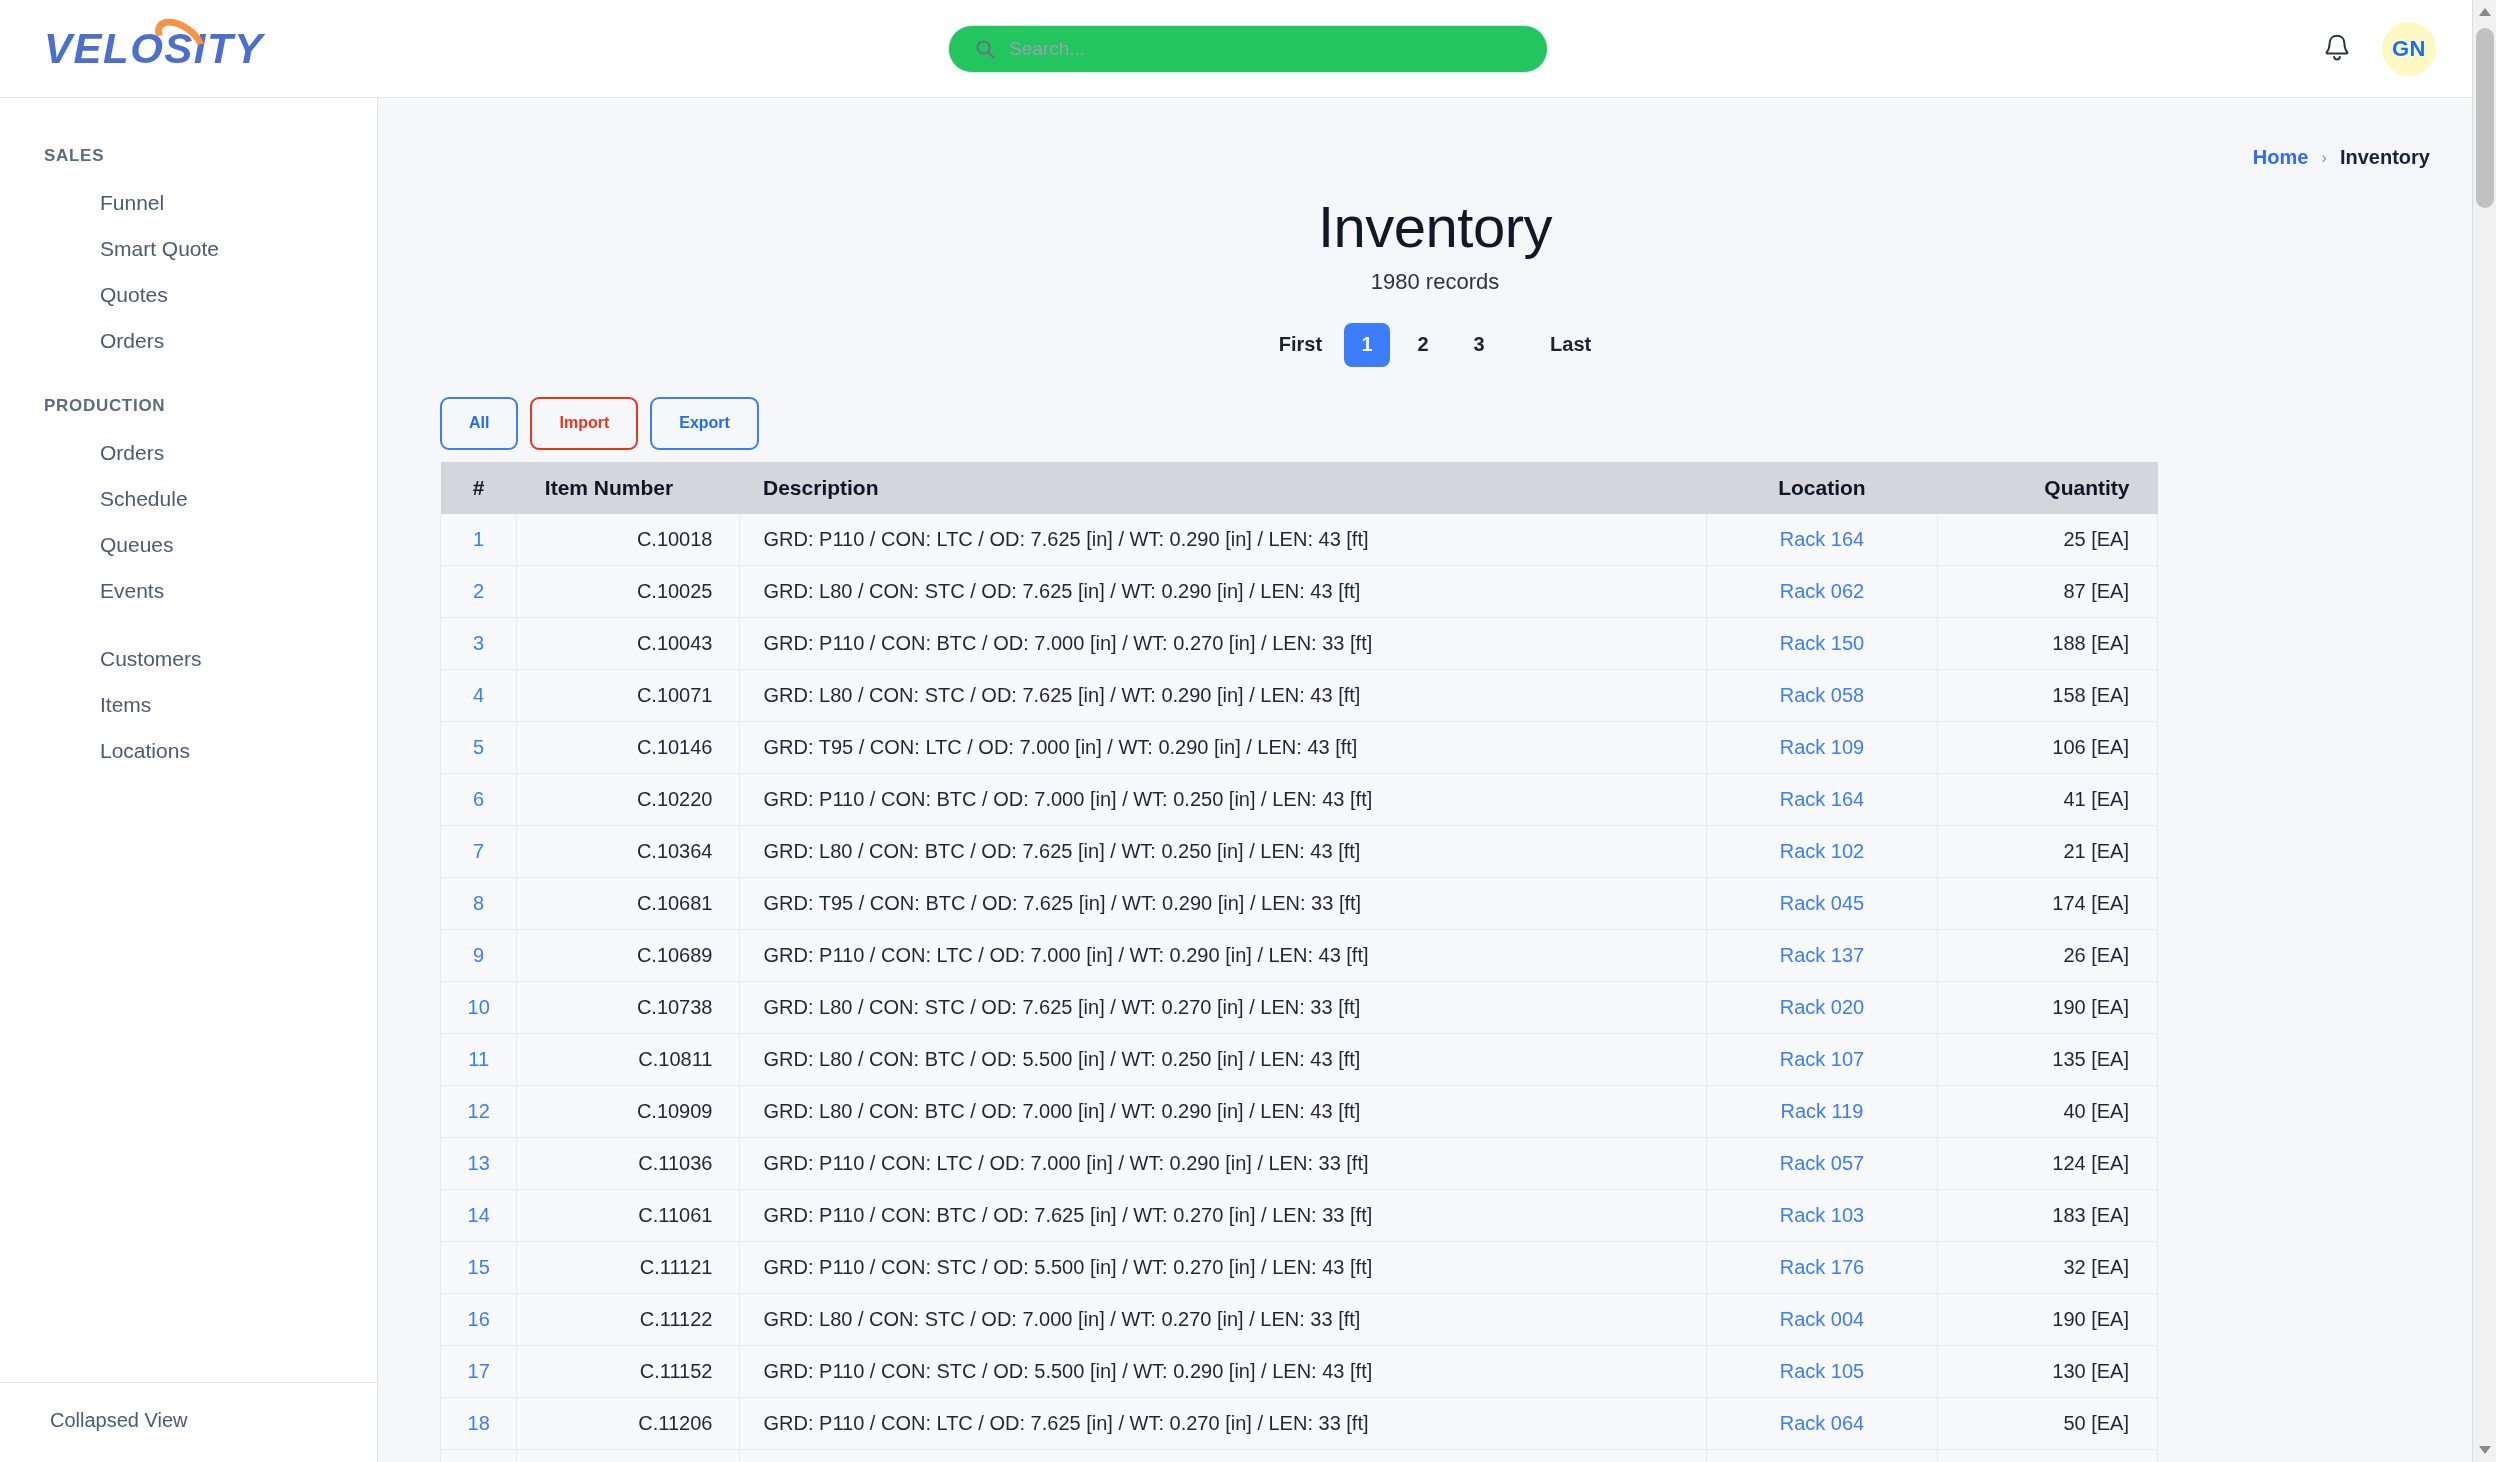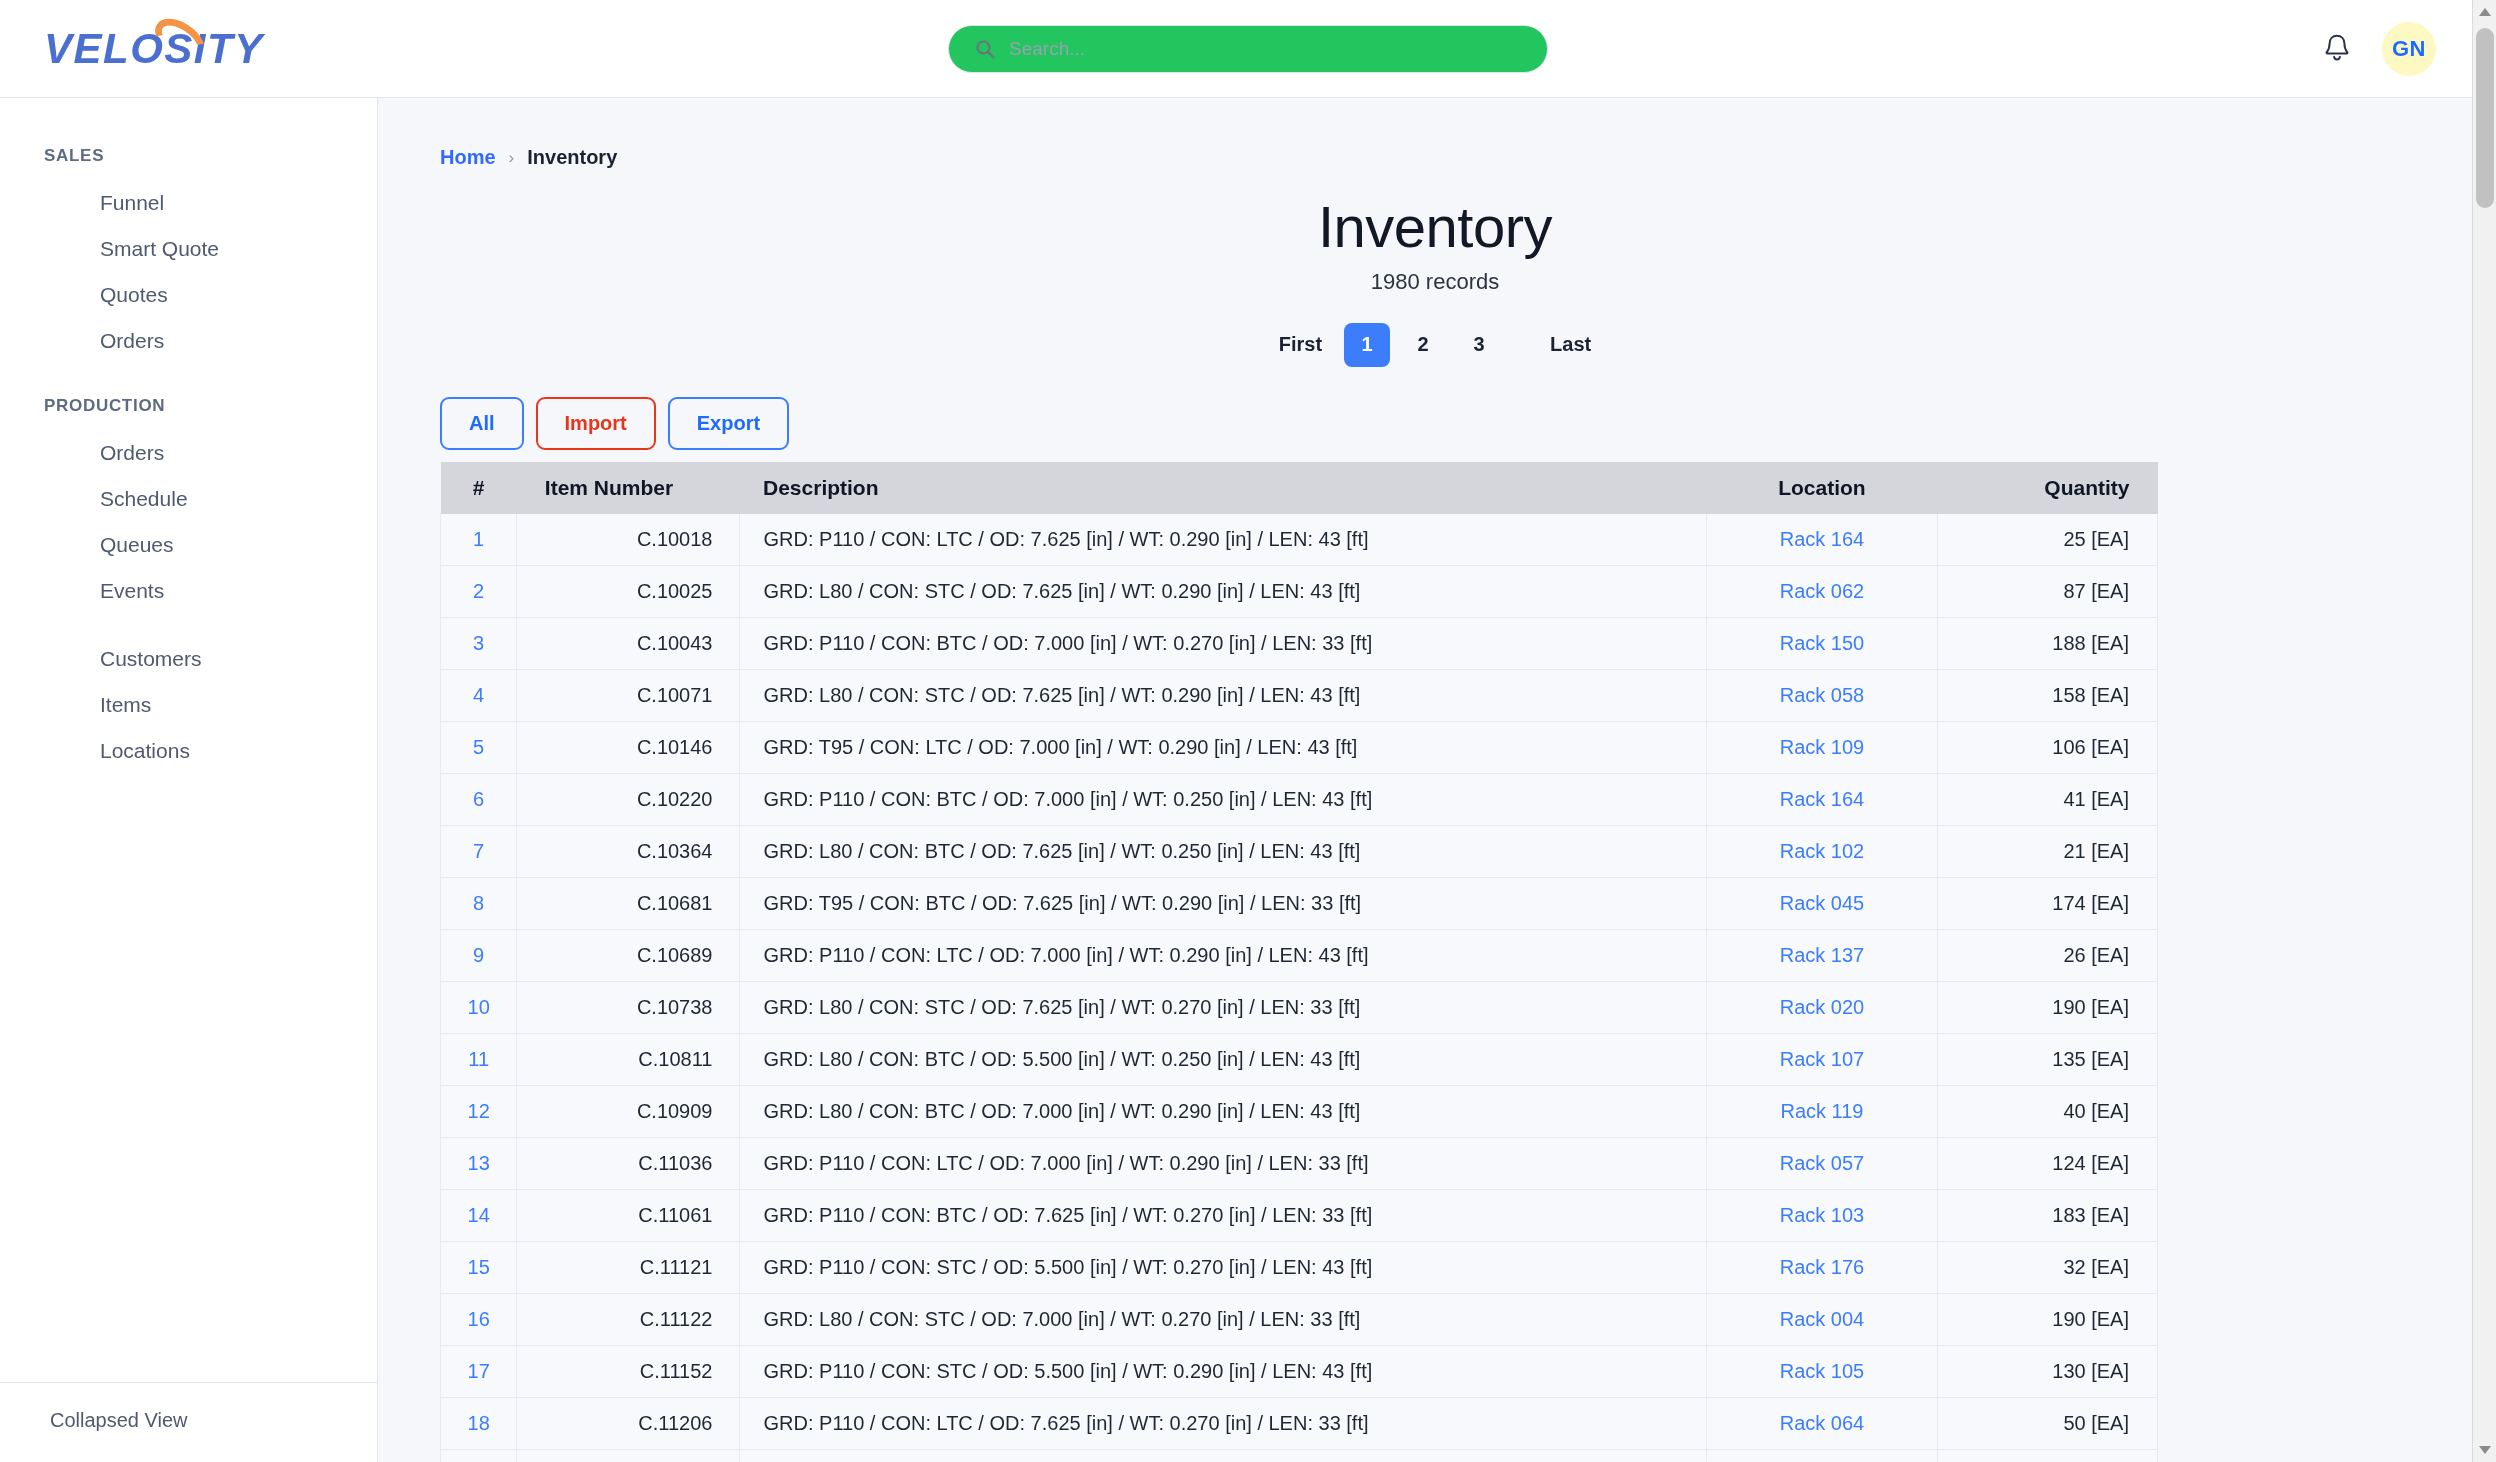--- a/index.html
+++ b/index.html
@@ -97,21 +97,21 @@
     font-size: 20px; color: #4e5a70; cursor: pointer;
   }
 
   
   .main {
     flex: 1; background: #f5f7fb;
     padding: 0 0 0 0; overflow: hidden;
     position: relative;
   }
   .main-inner { padding: 48px 66px 0 62px; }
-  .crumb { display: flex; align-items: center; gap: 13px; font-size: 20px; }
+  .crumb { display: flex; align-items: center; gap: 13px; font-size: 20px; justify-content: flex-end; }
   .crumb a { color: #2f6bff; text-decoration: none; font-weight: bold; cursor: pointer; }
   .crumb .sep { color: #8e98ab; font-size: 17px; }
   .crumb .cur { color: #1b2333; font-weight: bold; }
 
   .page-head { text-align: center; margin-top: 26px; }
   .page-title { font-size: 58px; font-weight: 300; color: #121826; line-height: 1.12; letter-spacing: -0.5px; }
   .page-sub { font-size: 22px; color: #2c3442; margin-top: 9px; }
 
   .pager { display: flex; justify-content: center; align-items: center; gap: 10px; margin-top: 28px; }
   .pager-btn {
@@ -121,21 +121,21 @@
     border-radius: 8px; cursor: pointer; background: transparent;
     border: none; font-family: "Liberation Sans", sans-serif;
   }
   .pager-btn.num { min-width: 46px; padding: 0; }
   .pager-btn.active { background: #3b7dfb; color: #ffffff; }
   .pager-gap { width: 16px; }
 
   .actions { display: flex; gap: 12px; margin-top: 30px; }
   .btn {
     height: 53px; padding: 0 27px; border-radius: 9px;
-    background: transparent; font-size: 20px; font-weight: bold;
+    background: transparent; font-size: 16px; font-weight: bold;
     display: flex; align-items: center; justify-content: center;
     cursor: pointer; font-family: "Liberation Sans", sans-serif;
   }
   .btn-blue { border: 2px solid #3b7dfb; color: #1f6bff; }
   .btn-red { border: 2px solid #e8361c; color: #e8361c; }
 
   
   .table-wrap { margin-top: 12px; }
   table.grid { border-collapse: collapse; width: 1718px; table-layout: fixed; }
   table.grid th {

